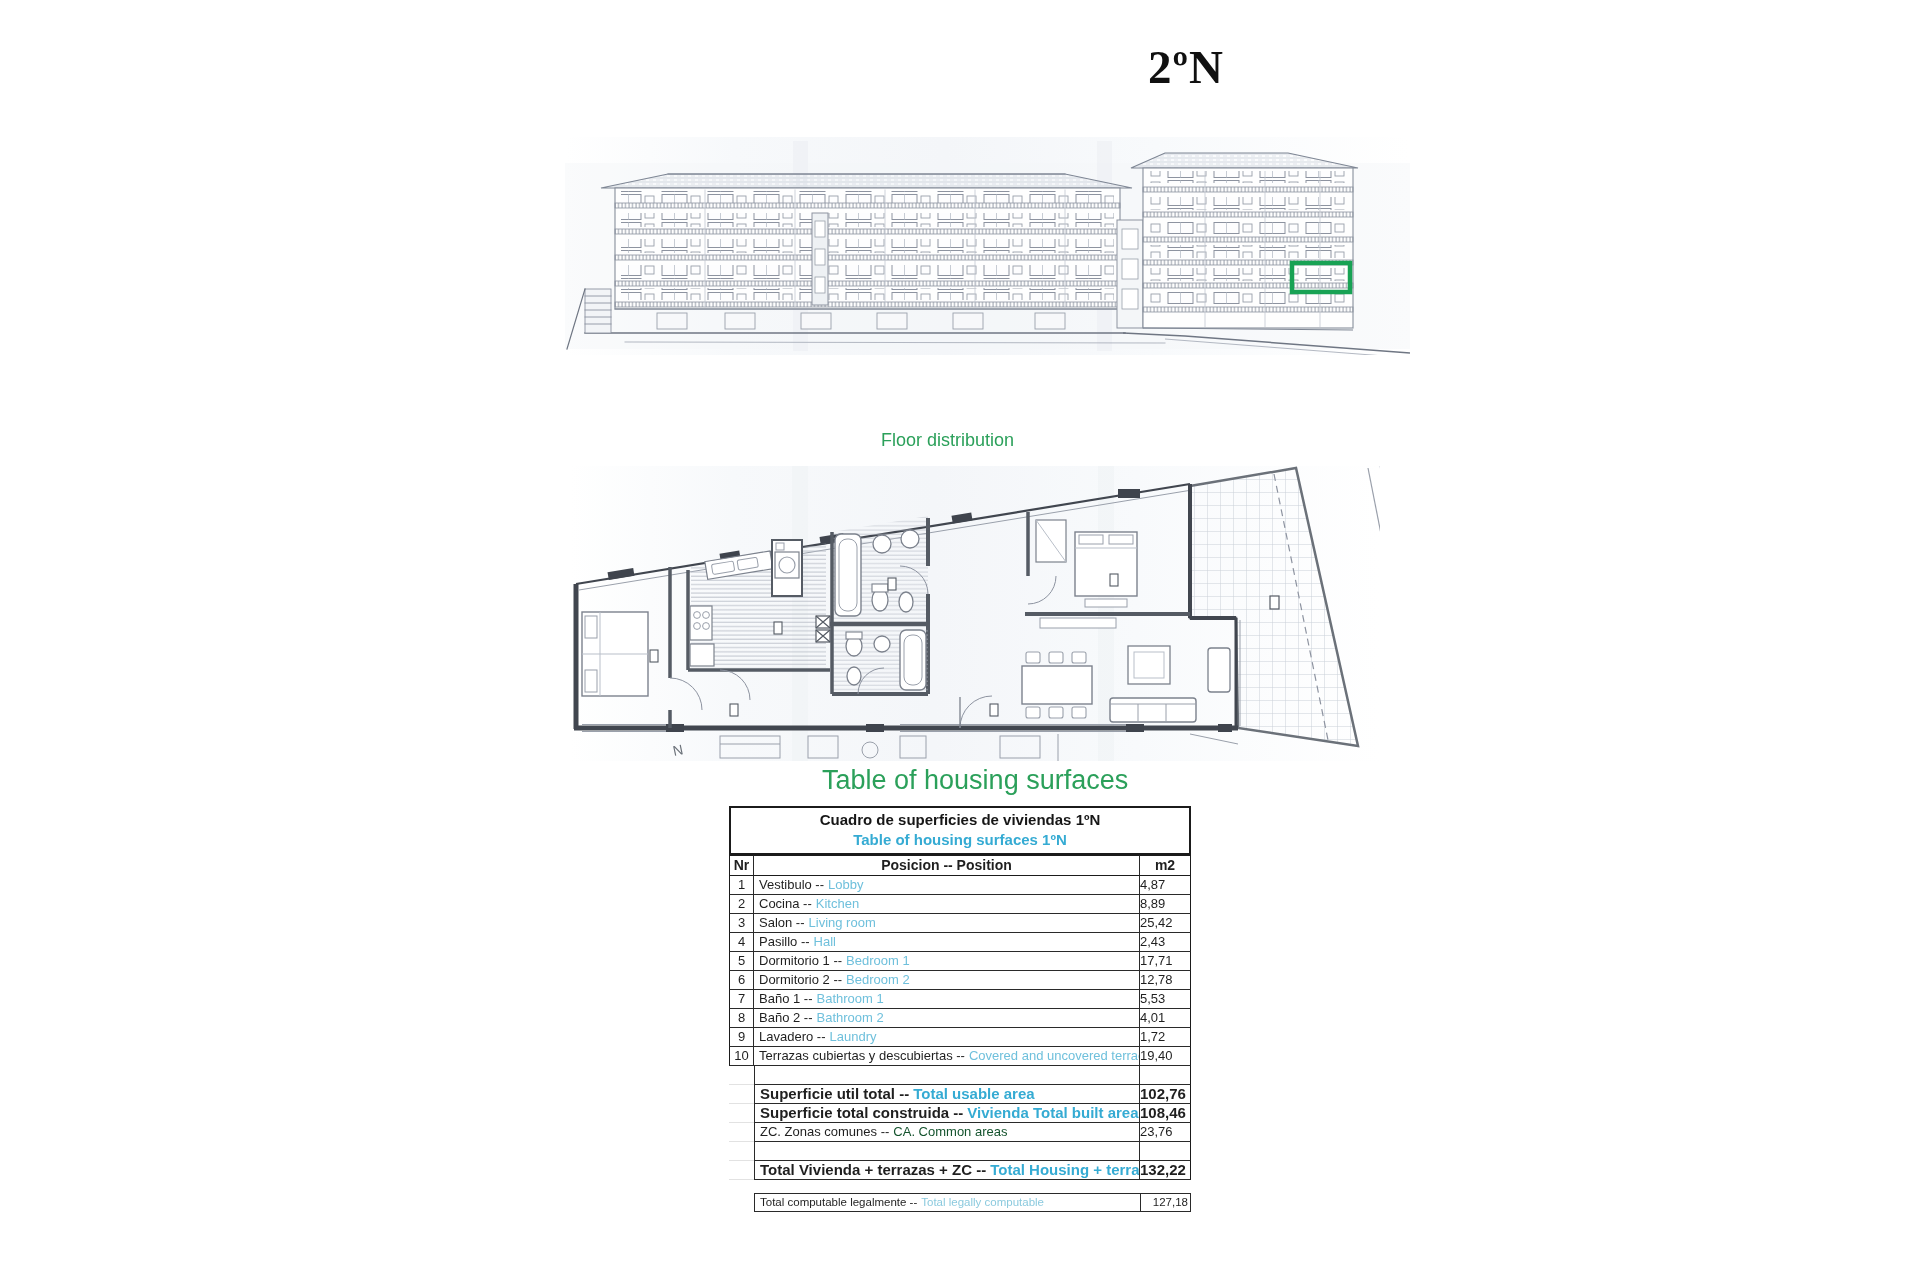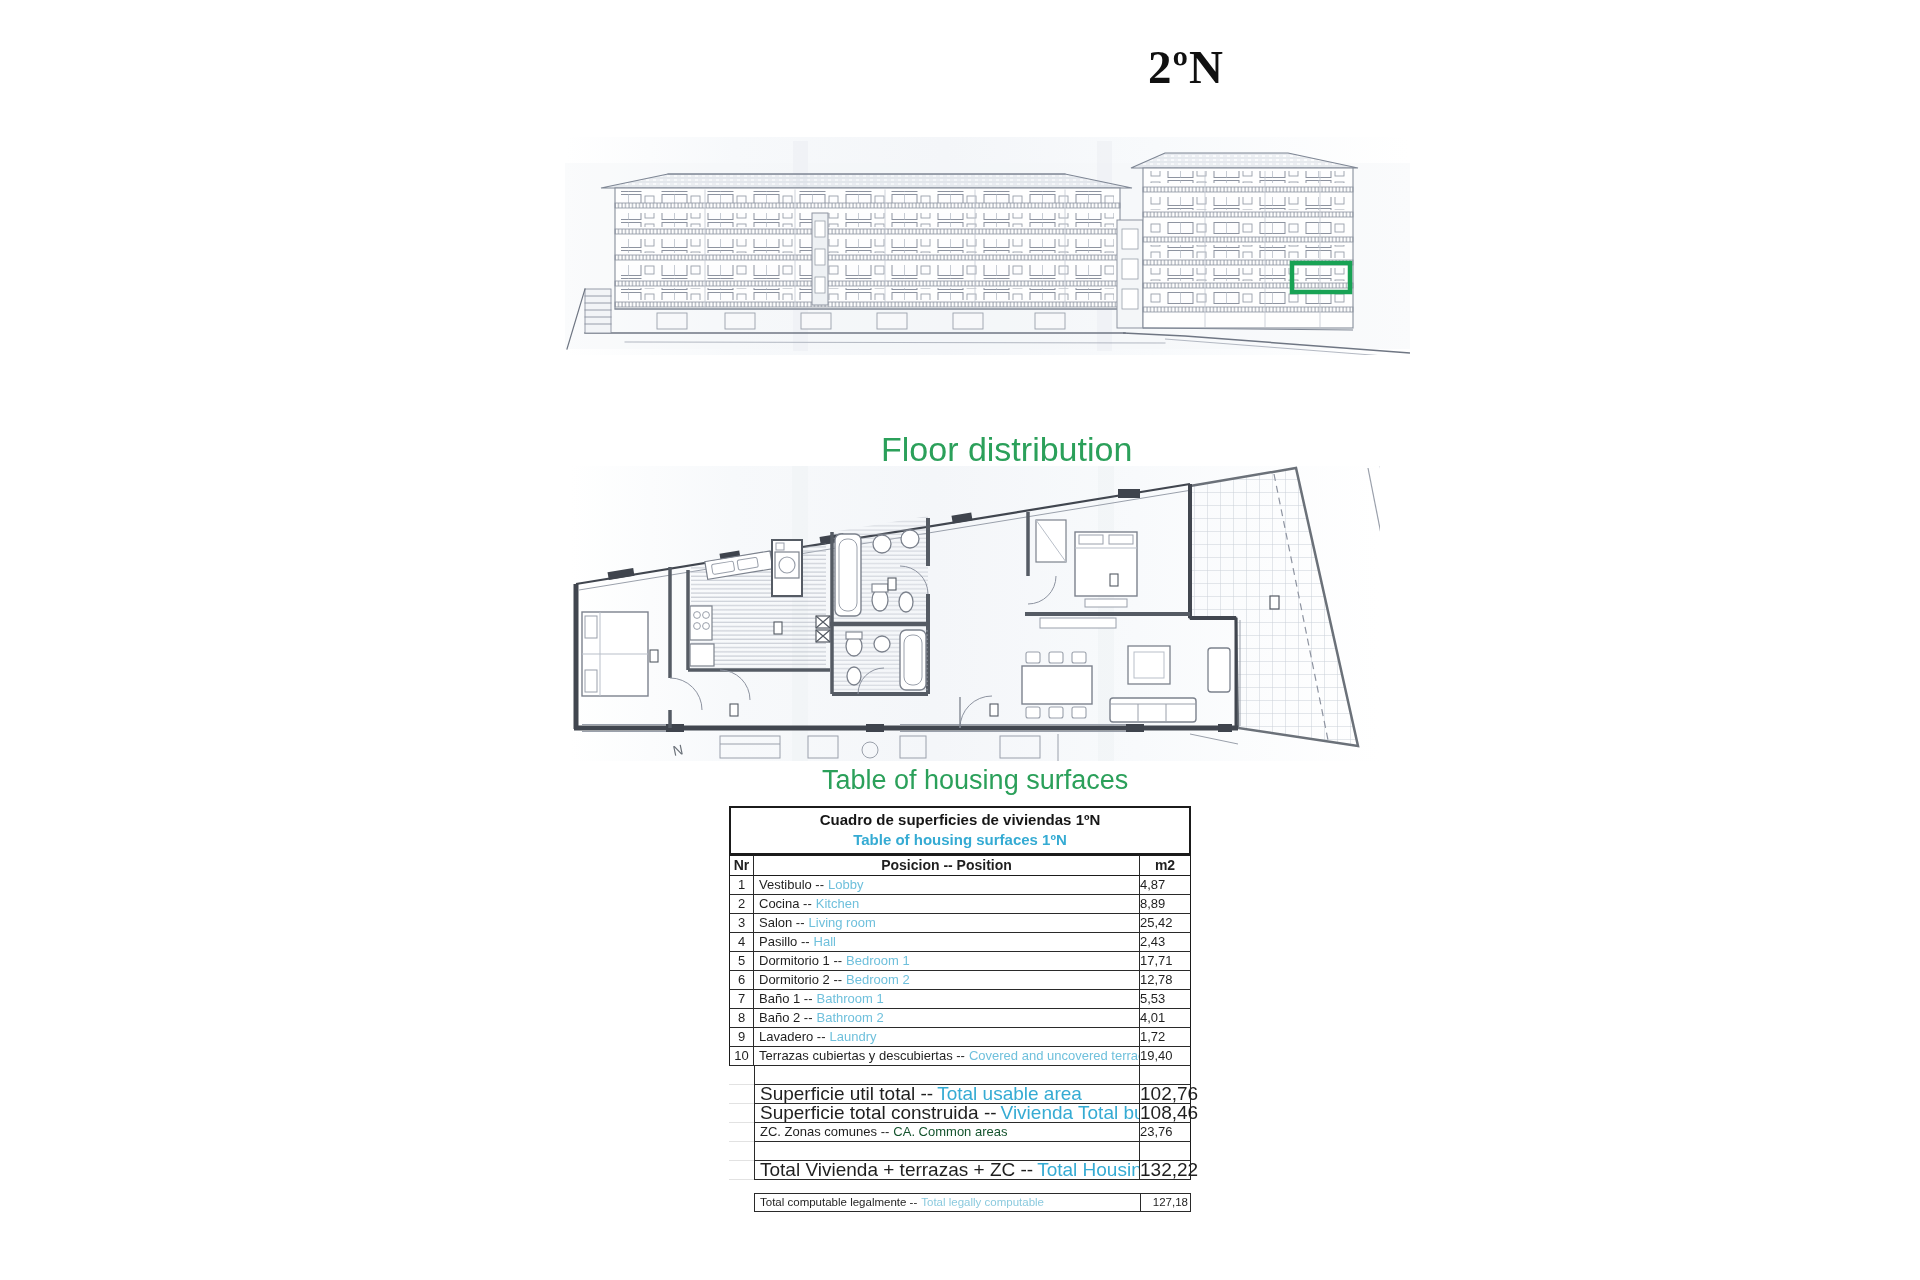--- a/index.html
+++ b/index.html
@@ -4,21 +4,21 @@
 <style>
   html,body{margin:0;padding:0;background:#ffffff;}
   #canvas{position:relative;width:1920px;height:1280px;background:#ffffff;overflow:hidden;
           font-family:"Liberation Sans",sans-serif;color:#1f1f1f;}
   .abs{position:absolute;}
 
   
   #apt-title{left:1148px;top:40px;font-family:"Liberation Serif",serif;font-weight:bold;
              font-size:47px;color:#101010;letter-spacing:1px;}
   .green-heading{color:#2ba05a;font-weight:400;}
-  #plan-heading{left:881px;top:430px;font-size:34px;}
+  #plan-heading{left:881px;top:430px;font-size:18px;}
   #table-heading{left:822px;top:765px;font-size:27px;}
 
   
   svg{display:block;}
   .drawing{background:linear-gradient(90deg,#ffffff 0%,#f7f9fb 20%,#f4f6f9 45%,#f8fafc 70%,#ffffff 100%);}
 
   
   #surface-table{left:729px;top:806px;width:462px;font-size:13px;}
   .title-box{border:2px solid #1b1b1b;text-align:center;padding:2px 0 3px 0;background:#fff;}
   .t-es{font-weight:bold;font-size:15px;line-height:20px;color:#161616;}
@@ -31,21 +31,21 @@
   .c-m2{text-align:left;padding-right:4px;border-left:1.4px solid #2a2a2a;border-right:1.6px solid #1b1b1b;}
   .hrow .c-pos{text-align:center;padding-left:0;}
   .hrow .c-m2{text-align:center;padding-right:0;}
   .k-data .c-nr,.k-data .c-pos,.k-data .c-m2{border-bottom:1.2px solid #2a2a2a;}
   .k-empty .c-nr{border-left:none;border-right:none;border-bottom:1px solid #e2e2e2;}
   .k-empty .c-pos{border-left:1.4px solid #2a2a2a;border-bottom:1.2px solid #2a2a2a;}
   .k-empty .c-m2{border-bottom:1.2px solid #2a2a2a;}
   .k-total .c-nr,.k-total-bold .c-nr{border-left:none;border-right:none;border-bottom:1px solid #e2e2e2;}
   .k-total .c-pos,.k-total-bold .c-pos{border-left:1.4px solid #2a2a2a;border-bottom:1.2px solid #2a2a2a;}
   .k-total .c-m2,.k-total-bold .c-m2{border-bottom:1.2px solid #2a2a2a;}
-  .k-total-bold{font-weight:normal;font-size:19px;}
+  .k-total-bold{font-weight:bold;font-size:15px;}
   .en{color:#6fc0dc;margin-left:4px;margin-top:6px;}
   .k-total-bold .en,.k-data .en{}
   .k-total-bold .en{color:#35abd3;}
   .k-total .en{color:#14532d;}
   .sep-gap{height:13px;}
   #legal-row{margin-left:25px;display:grid;grid-template-columns:385px 52px;
              border:1.4px solid #2a2a2a;font-size:11.5px;line-height:17px;}
   #legal-row .l-pos{padding-left:5px;white-space:nowrap;}
   #legal-row .l-m2{text-align:right;padding-right:4px;border-left:1.4px solid #2a2a2a;}
   #legal-row .en{color:#8bcade;}

